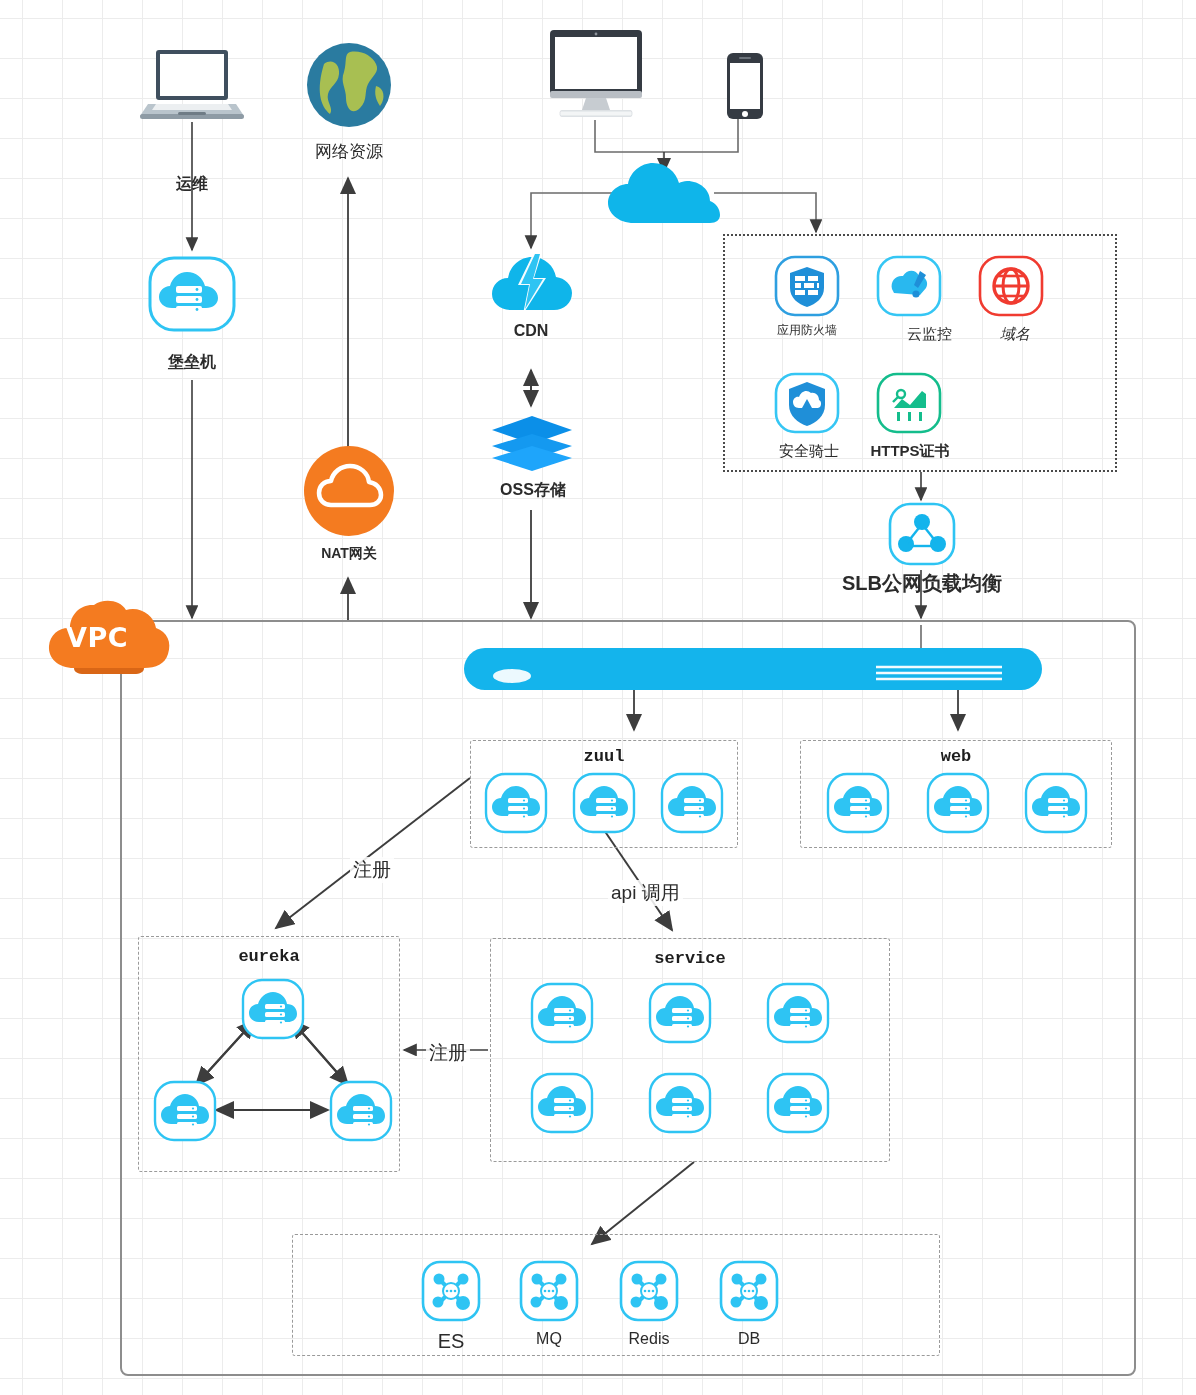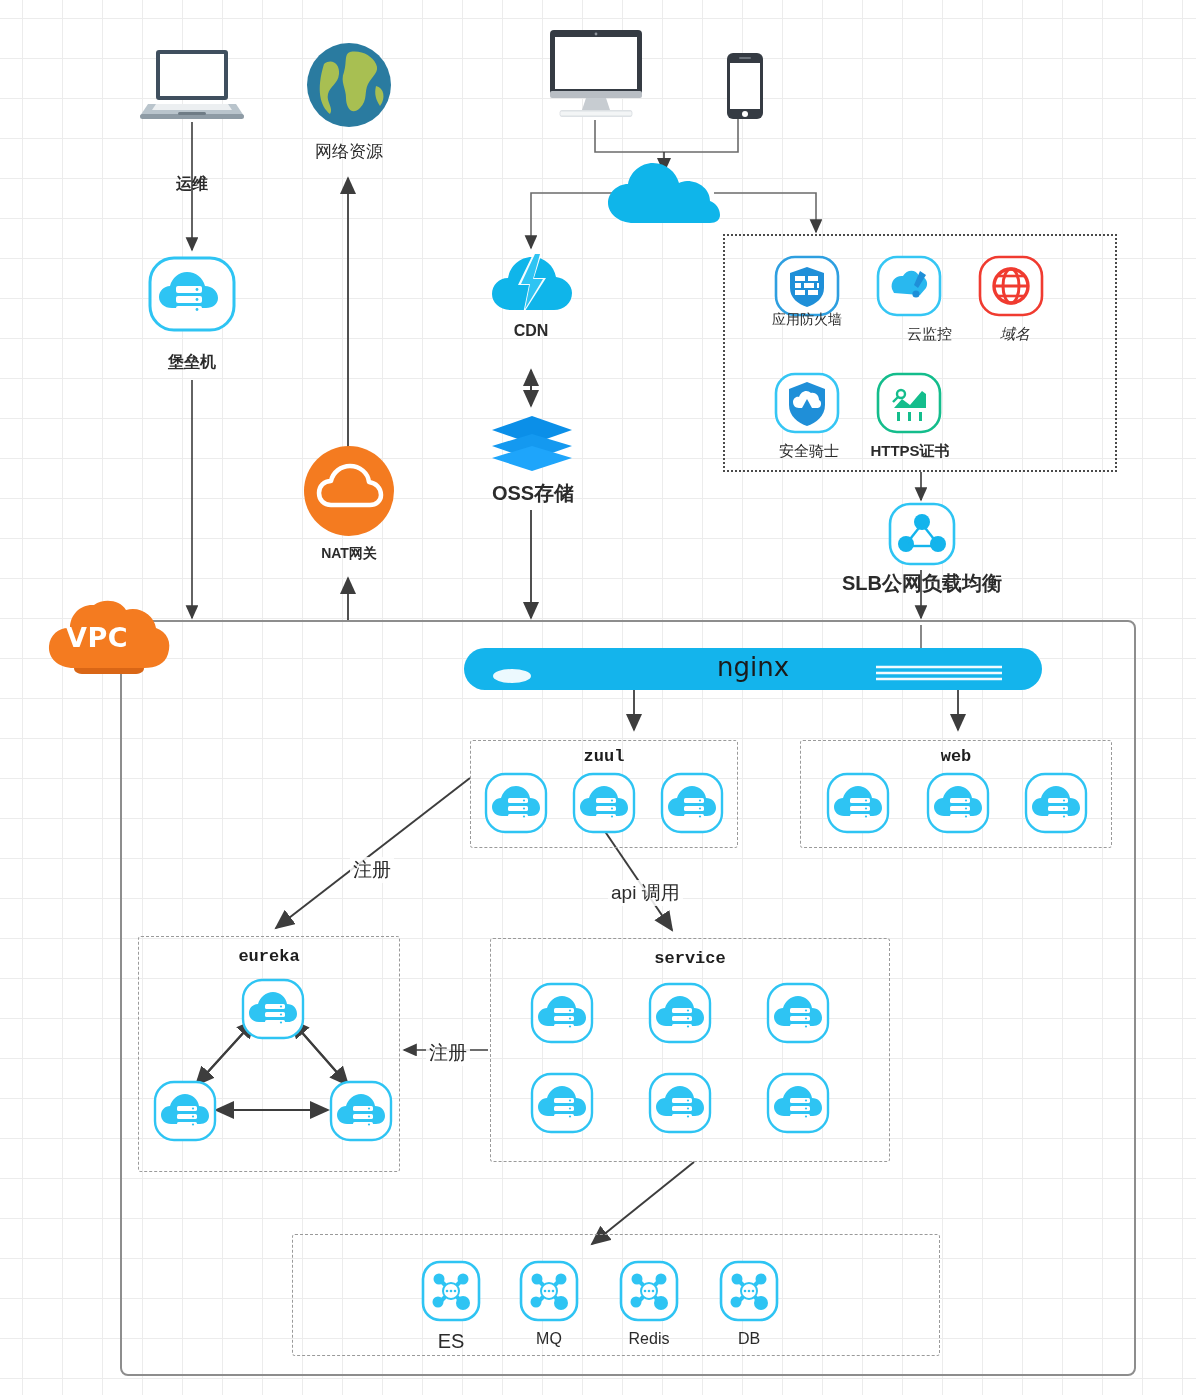--- a/index.html
+++ b/index.html
@@ -211,40 +211,40 @@
   </div>
   <div class="lbl bold" style="left:481px;top:322px;width:100px;font-size:16px;">CDN</div>
 
   <div class="node" style="left:490px;top:414px;">
     <svg width="84" height="58" viewBox="0 0 84 58">
       <path d="M42,2 L82,16 L42,30 L2,16 Z" fill="#0b8fe8"></path>
       <path d="M42,20 L82,32 L42,46 L2,32 Z" fill="#1499f0"></path>
       <path d="M42,32 L82,44 L42,57 L2,44 Z" fill="#1ea5fb"></path>
     </svg>
   </div>
-  <div class="lbl bold" style="left:478px;top:480px;width:110px;font-size:20px;">OSS存储</div>
+  <div class="lbl bold" style="left:478px;top:480px;width:110px;font-size:16px;">OSS存储</div>
 
   <div class="dotbox" style="left:723px;top:234px;width:394px;height:238px;"></div>
 
   <div class="tile" style="left:774px;top:255px;">
     <svg width="66" height="62" viewBox="0 0 66 62">
       <rect x="2" y="2" width="62" height="58" rx="19" fill="#ffffff" stroke="#2e9fe0" stroke-width="2.6"></rect>
       <path d="M33,12 L50,18 L50,33 C50,43 42,49 33,52 C24,49 16,43 16,33 L16,18 Z" fill="#1f8fd8"></path>
       <g fill="#ffffff">
         <rect x="21" y="21" width="10" height="5"></rect>
           <rect x="34" y="21" width="10" height="5"></rect>
         <rect x="21" y="28" width="6" height="5"></rect>
           <rect x="30" y="28" width="10" height="5"></rect>
           <rect x="43" y="28" width="2" height="5"></rect>
         <rect x="21" y="35" width="10" height="5"></rect>
           <rect x="34" y="35" width="10" height="5"></rect>
       </g>
     </svg>
   </div>
-  <div class="lbl" style="left:752px;top:311px;width:110px;font-size:14px;">应用防火墙</div>
+  <div class="lbl" style="left:752px;top:322px;width:110px;font-size:12px;">应用防火墙</div>
 
   <div class="tile" style="left:876px;top:255px;">
     <svg width="66" height="62" viewBox="0 0 66 62">
       <rect x="2" y="2" width="62" height="58" rx="19" fill="#ffffff" stroke="#35c6f4" stroke-width="2.6"></rect>
       <path d="M16,34 C14,26 20,20 27,21 C31,14 40,14 43,21 C50,21 53,28 50,33 L44,40 L18,38 Z" fill="#29b8ef"></path>
       <path d="M44,16 L50,20 L42,33 L38,30 Z" fill="#1f8fd8"></path>
       <circle cx="40" cy="39" r="3.6" fill="#1f8fd8"></circle>
     </svg>
   </div>
   <div class="lbl" style="left:866px;top:325px;width:86px;font-size:15px;text-align:right;">云监控</div>
@@ -310,21 +310,20 @@
   <div class="nginxbar" style="left:464px;top:648px;width:578px;height:42px;">
     <svg width="578" height="42" viewBox="0 0 578 42" style="position:absolute;left:0;top:0;">
       <ellipse cx="48" cy="28" rx="19" ry="7" fill="#ffffff" opacity="0.92"></ellipse>
       <g stroke="#ffffff" stroke-width="2.4" opacity="0.95">
         <line x1="412" y1="19" x2="538" y2="19"></line>
         <line x1="412" y1="25" x2="538" y2="25"></line>
         <line x1="412" y1="31" x2="538" y2="31"></line>
       </g>
     </svg>
   </div>
-  <div class="nginxtext" style="left:464px;top:654px;width:578px;">nginx</div>
 
   <div class="dashbox" style="left:470px;top:740px;width:268px;height:108px;">
     <div class="grpTitle" style="top:6px;">zuul</div>
   </div>
   <div class="tile" style="left:484px;top:772px;">
     <svg width="64" height="62" viewBox="0 0 64 62">
         <rect x="2" y="2" width="60" height="58" rx="19" fill="#fff" stroke="#2ec4f3" stroke-width="2.4"></rect>
         <path d="M18,44 C12,44 8,40 8,35 C8,30 12,26 17,26 C19,19 25,14 32,14 C39,14 45,19 46,26 C52,26 56,30 56,36 C56,41 52,44 47,44 Z" fill="#2ec4f3"></path>
         <g fill="#fff">
           <rect x="24" y="26" width="20" height="5" rx="1.6"></rect>

